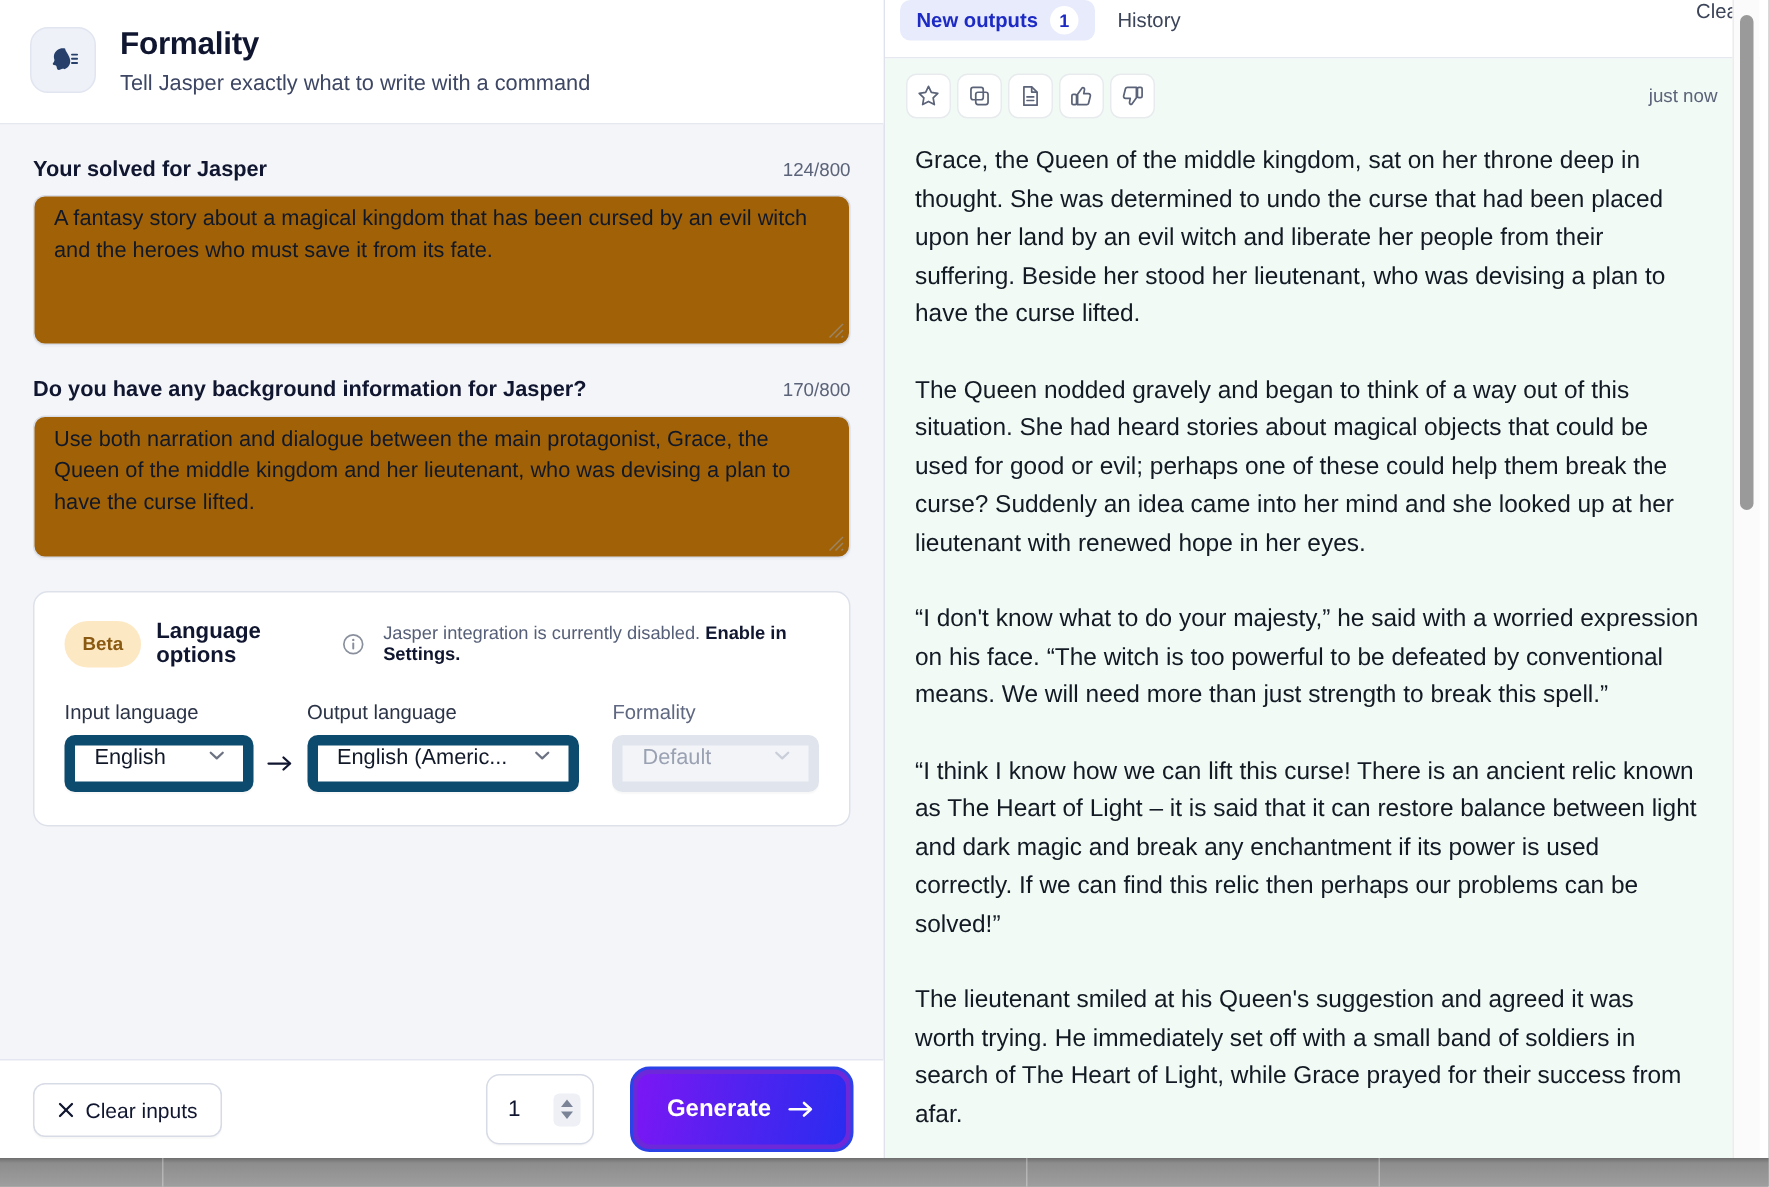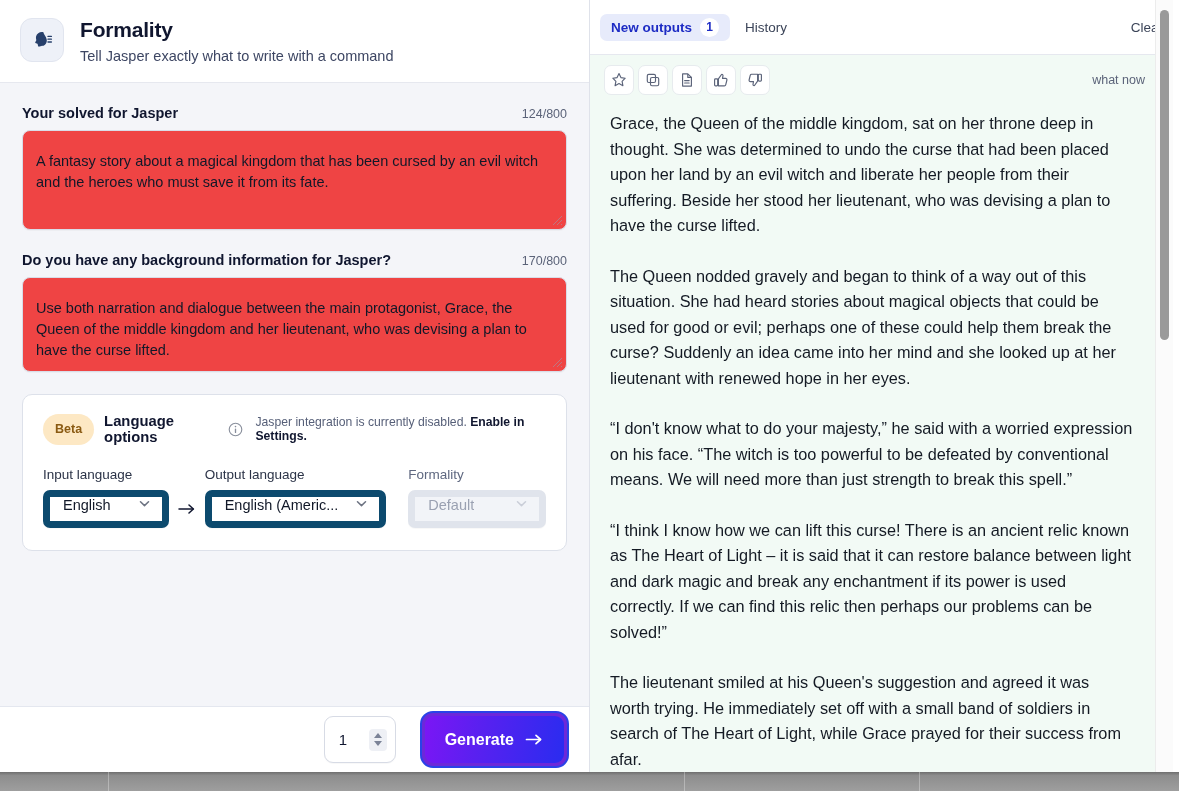--- a/index.html
+++ b/index.html
@@ -110,24 +110,24 @@
     color: #10162f;
   }
 
   .field-counter {
     font-size: 12.5px;
     color: #5b6379;
   }
 
   .textarea-box {
     position: relative;
-    background: #ef4444;
+    background: #a16207;
     border: 1px solid #d9dde8;
     border-radius: 8px;
-    padding: 20px 15px 13px 13px;
+    padding: 5px 15px 13px 13px;
     font-size: 14.5px;
     line-height: 21px;
     color: #111828;
     box-shadow: 0 1px 1px rgba(16,22,47,0.03);
   }
   .ta-h1 { height: 100px; }
   .ta-h2 { height: 95px; }
 
   .resize-grip {
     position: absolute;
@@ -324,24 +324,24 @@
   .right-panel {
     width: 589px;
     height: 772px;
     background: #ffffff;
     display: flex;
     flex-direction: column;
     position: relative;
   }
 
   .right-header {
-    height: 55px;
+    height: 39px;
     border-bottom: 1px solid #e6e8ef;
     display: flex;
-    align-items: center;
+    align-items: flex-start;
     padding: 0 16px 0 10px;
     gap: 4px;
     background: #ffffff;
     flex: 0 0 auto;
   }
 
   .tab {
     display: inline-flex;
     align-items: center;
     gap: 8px;
@@ -564,20 +564,29 @@
                 <path d="M2.5 4.8 L6.5 8.6 L10.5 4.8" fill="none" stroke="#9aa1b2" stroke-width="1.5" stroke-linecap="round" stroke-linejoin="round"></path>
               </svg>
             </div>
           </div>
         </div>
       </div>
 
     </div>
 
     <div class="left-footer">
+      <div class="clear-inputs-btn">
+        <svg width="12" height="12" viewBox="0 0 12 12" aria-hidden="true">
+          <g stroke="#10162f" stroke-width="1.5" stroke-linecap="round">
+            <line x1="2" y1="2" x2="10" y2="10"></line>
+            <line x1="10" y1="2" x2="2" y2="10"></line>
+          </g>
+        </svg>
+        <span>Clear inputs</span>
+      </div>
 
       <div class="footer-spacer"></div>
 
       <div class="qty-stepper">
         <span class="qty-value">1</span>
         <span class="stepper-arrows">
           <span class="up"></span>
           <span class="down"></span>
         </span>
       </div>
@@ -641,21 +650,21 @@
         </div>
         <div class="tool-btn">
           <svg width="16" height="16" viewBox="0 0 16 16" aria-hidden="true">
             <g transform="rotate(180 8 8)">
               <path d="M5.4 13.8 V6.9 l3.1-4.4 c.9-.3 1.6.3 1.5 1.2l-.5 2.7h3.1c.9 0 1.5.8 1.3 1.6l-1.2 4.8c-.15.6-.7 1-1.3 1z" fill="none" stroke="#5b6379" stroke-width="1.15" stroke-linejoin="round"></path>
               <rect x="1.6" y="6.9" width="3.1" height="6.9" rx="0.9" fill="none" stroke="#5b6379" stroke-width="1.15"></rect>
             </g>
           </svg>
         </div>
         <div class="toolbar-spacer"></div>
-        <div class="timestamp">what now</div>
+        <div class="timestamp">just now</div>
       </div>
 
       <div class="output-body">
         <p>Grace, the Queen of the middle kingdom, sat on her throne deep in thought. She was determined to undo the curse that had been placed upon her land by an evil witch and liberate her people from their suffering. Beside her stood her lieutenant, who was devising a plan to have the curse lifted.</p>
         <p>The Queen nodded gravely and began to think of a way out of this situation. She had heard stories about magical objects that could be used for good or evil; perhaps one of these could help them break the curse? Suddenly an idea came into her mind and she looked up at her lieutenant with renewed hope in her eyes.</p>
         <p>“I don't know what to do your majesty,” he said with a worried expression on his face. “The witch is too powerful to be defeated by conventional means. We will need more than just strength to break this spell.”</p>
         <p>“I think I know how we can lift this curse! There is an ancient relic known as The Heart of Light – it is said that it can restore balance between light and dark magic and break any enchantment if its power is used correctly. If we can find this relic then perhaps our problems can be solved!”</p>
         <p>The lieutenant smiled at his Queen's suggestion and agreed it was worth trying. He immediately set off with a small band of soldiers in search of The Heart of Light, while Grace prayed for their success from afar.</p>
 
       </div>

